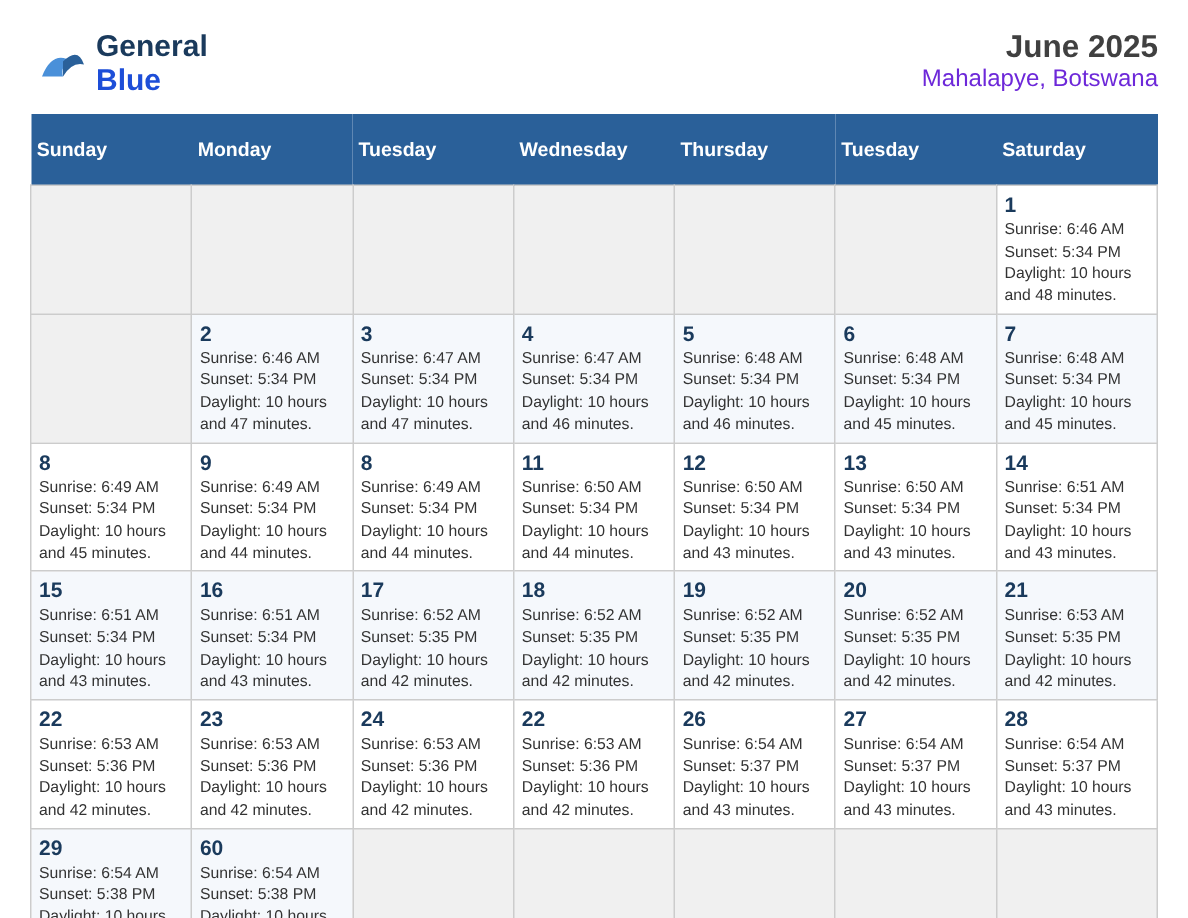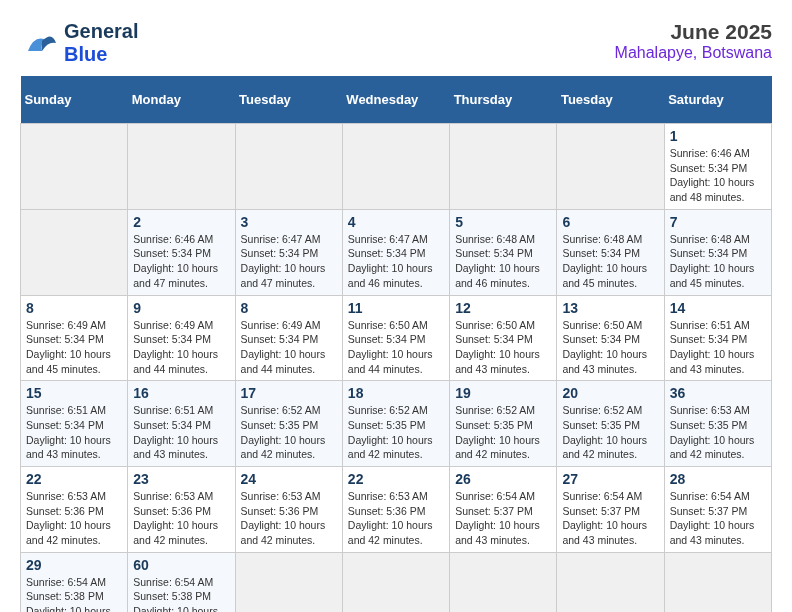--- a/index.html
+++ b/index.html
@@ -276,21 +276,21 @@
         </td>
         <td>
           <span class="day-num">20</span>
           <div class="day-info">
             <span>Sunrise: 6:52 AM</span><br>
             <span>Sunset: 5:35 PM</span><br>
             <span>Daylight: 10 hours and 42 minutes.</span>
           </div>
         </td>
         <td>
-          <span class="day-num">36</span>
+          <span class="day-num">21</span>
           <div class="day-info">
             <span>Sunrise: 6:53 AM</span><br>
             <span>Sunset: 5:35 PM</span><br>
             <span>Daylight: 10 hours and 42 minutes.</span>
           </div>
         </td>
       </tr>
       <tr>
         <td>
           <span class="day-num">22</span>

